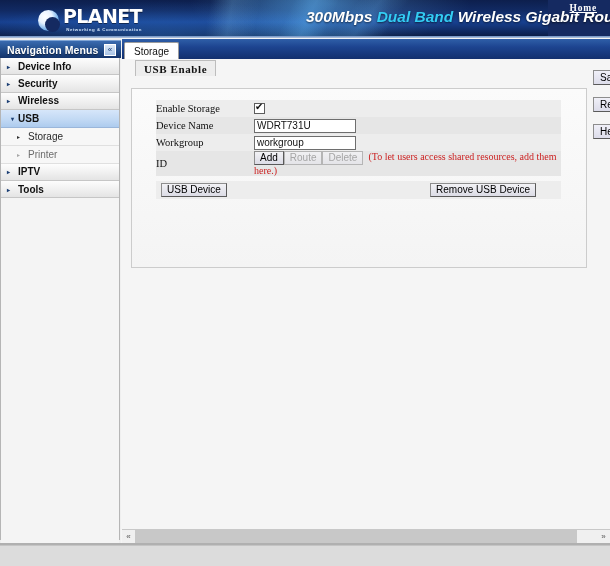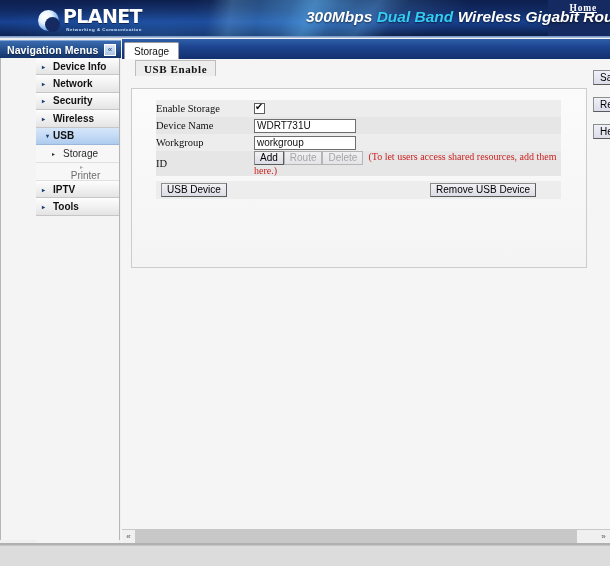--- a/index.html
+++ b/index.html
@@ -103,21 +103,20 @@
     background: linear-gradient(180deg, #dce8f7, #a9c4e6);
     border: 1px solid #ffffff;
     display: flex; align-items: center; justify-content: center;
     color: #123a77; font-size: 8px; line-height: 1; cursor: pointer;
   }
   #nav-list {
     position: absolute; left: 0; top: 20px; width: 120px;
     border-left: 1px solid #b5b5b5; border-right: 1px solid #b5b5b5;
     bottom: 3px;
     background: #f4f4f4;
-    padding-left: 35px;
   }
   .nav-item {
     height: 17.4px; display: flex; align-items: center;
     padding-left: 6px; cursor: pointer;
     background: linear-gradient(180deg, #fdfdfd 0%, #f1f1f1 50%, #e4e4e4 100%);
     border-bottom: 1px solid #c6c6c6;
     font-size: 10px; font-weight: bold; color: #111;
   }
   .nav-item.active {
     background: linear-gradient(180deg, #d6e6fa 0%, #c2d9f4 55%, #adcbee 100%);
@@ -128,21 +127,21 @@
     font-size: 6px; color: #1c3f74; margin-right: 4px;
     display: inline-block; width: 7px;
   }
   .nav-sub {
     height: 18px; display: flex; align-items: center;
     padding-left: 16px; cursor: pointer;
     background: #f7f7f7;
     border-bottom: 1px solid #e0e0e0;
     font-size: 10px; color: #2a2a2a;
   }
-  .nav-sub.dim { color: #6e6e6e; flex-direction: column; }
+  .nav-sub.dim { color: #6e6e6e; }
   .nav-sub .nav-arrow { color: #333; font-size: 6px; }
   .nav-sub.dim .nav-arrow { color: #a8a8a8; }
   #nav-filler { background: #f4f4f4; height: 100%; }
   #sidebar-bottomline {
     position: absolute; left: 0; top: 543px; width: 121px; height: 2px;
     background: #b0b0b0;
   }
 
   
   #main {
@@ -309,24 +308,20 @@
   <div id="sidebar">
     <div id="nav-header">
       <span id="nav-title">Navigation Menus</span>
       <div id="nav-collapse">«</div>
     </div>
 
     <div id="nav-list">
       <div class="nav-item">
         <span class="nav-arrow">▸</span>
         <span>Device Info</span>
-      </div>
-      <div class="nav-item">
-        <span class="nav-arrow">▸</span>
-        <span>Network</span>
       </div>
       <div class="nav-item">
         <span class="nav-arrow">▸</span>
         <span>Security</span>
       </div>
       <div class="nav-item">
         <span class="nav-arrow">▸</span>
         <span>Wireless</span>
       </div>
 

